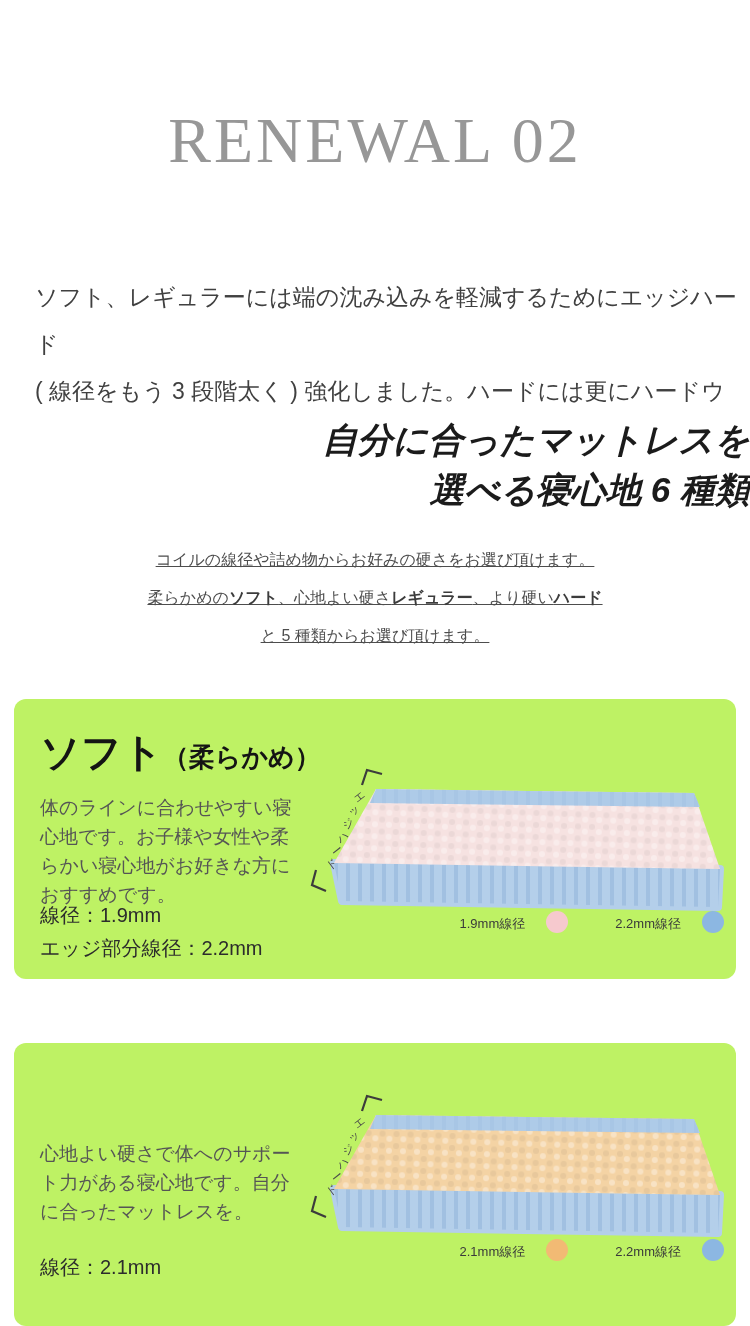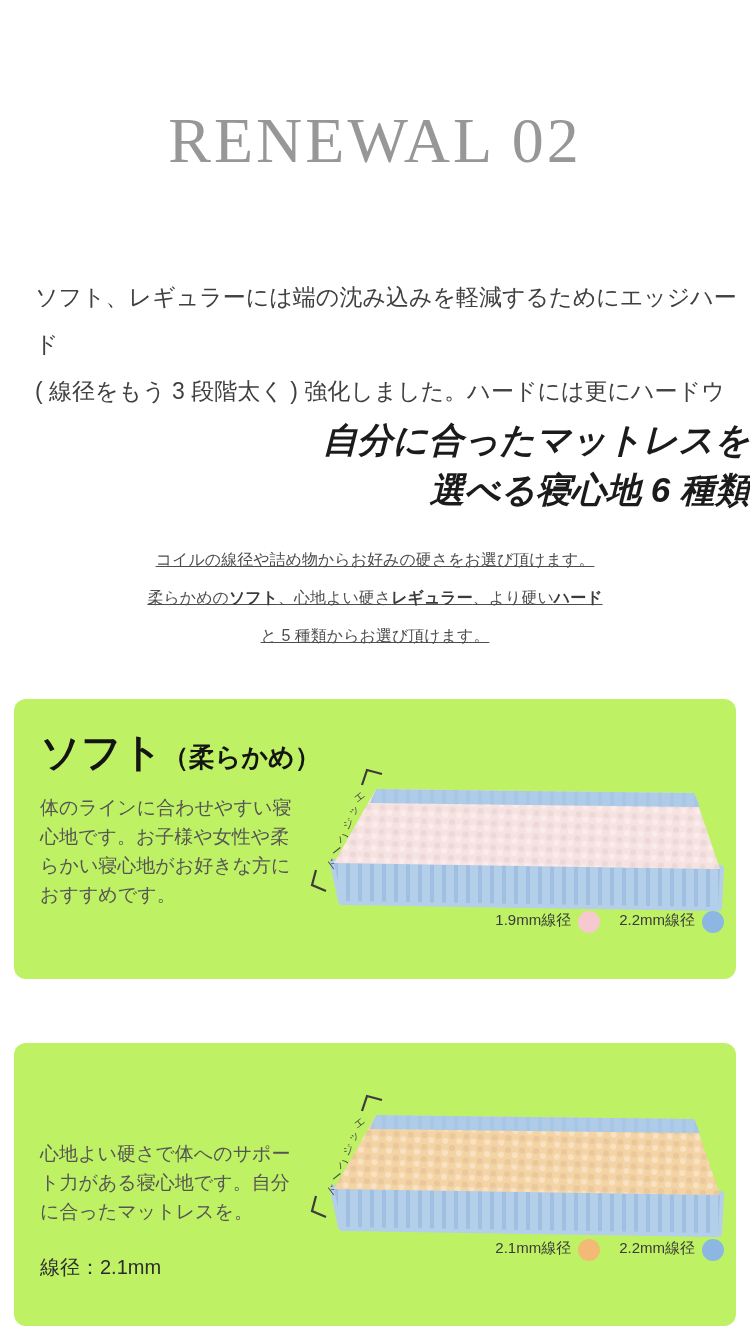--- a/index.html
+++ b/index.html
@@ -69,22 +69,22 @@
   }
   .card-1 .card-specs { top:200px; }
   .card-2 .card-specs { top:208px; }
   .mattress {
     position:absolute; left:296px; width:430px; height:160px;
   }
   .card-1 .mattress { top:66px; }
   .card-2 .mattress { top:48px; }
   .legend {
     position:absolute; right:12px;
-    display:flex; align-items:flex-start; gap:7px;
-    font-size:15px; color:#3a3a3a; white-space:nowrap;
+    display:flex; align-items:flex-end; gap:21px;
+    font-size:13px; color:#3a3a3a; white-space:nowrap;
   }
   .card-1 .legend { top:212px; }
   .card-2 .legend { top:196px; }
   .legend .swatch {
     width:22px; height:22px; border-radius:50%;
     display:inline-block;
   }
   .legend .sep { width:5px; }
 </style>
 </head>
@@ -106,20 +106,24 @@
   <div>コイルの線径や詰め物からお好みの硬さをお選び頂けます。</div>
   <div><span>柔らかめの</span><b>ソフト</b><span>、心地よい硬さ</span><b>レギュラー</b><span>、より硬い</span><b>ハード</b></div>
   <div>と 5 種類からお選び頂けます。</div>
 </div>
 
 <div class="card card-1">
   <div class="card-title">
     <span class="main">ソフト</span><span class="paren">（柔らかめ）</span>
   </div>
   <div class="card-body">体のラインに合わせやすい寝心地です。お子様や女性や柔らかい寝心地がお好きな方におすすめです。</div>
+  <div class="card-specs">
+    <div>線径：1.9mm</div>
+    <div>エッジ部分線径：2.2mm</div>
+  </div>
 
   <svg class="mattress" viewBox="0 0 430 160">
     <defs>
       <pattern id="quilt0" width="14" height="12" patternUnits="userSpaceOnUse" patternTransform="rotate(2)">
         <circle cx="4" cy="4" r="3" fill="#000000" opacity="0.045"></circle>
         <circle cx="11" cy="9" r="3" fill="#ffffff" opacity="0.35"></circle>
       </pattern>
       <pattern id="ribs0" width="12" height="40" patternUnits="userSpaceOnUse">
         <rect x="0" y="0" width="4" height="40" fill="#9cbcdf"></rect>
       </pattern>

